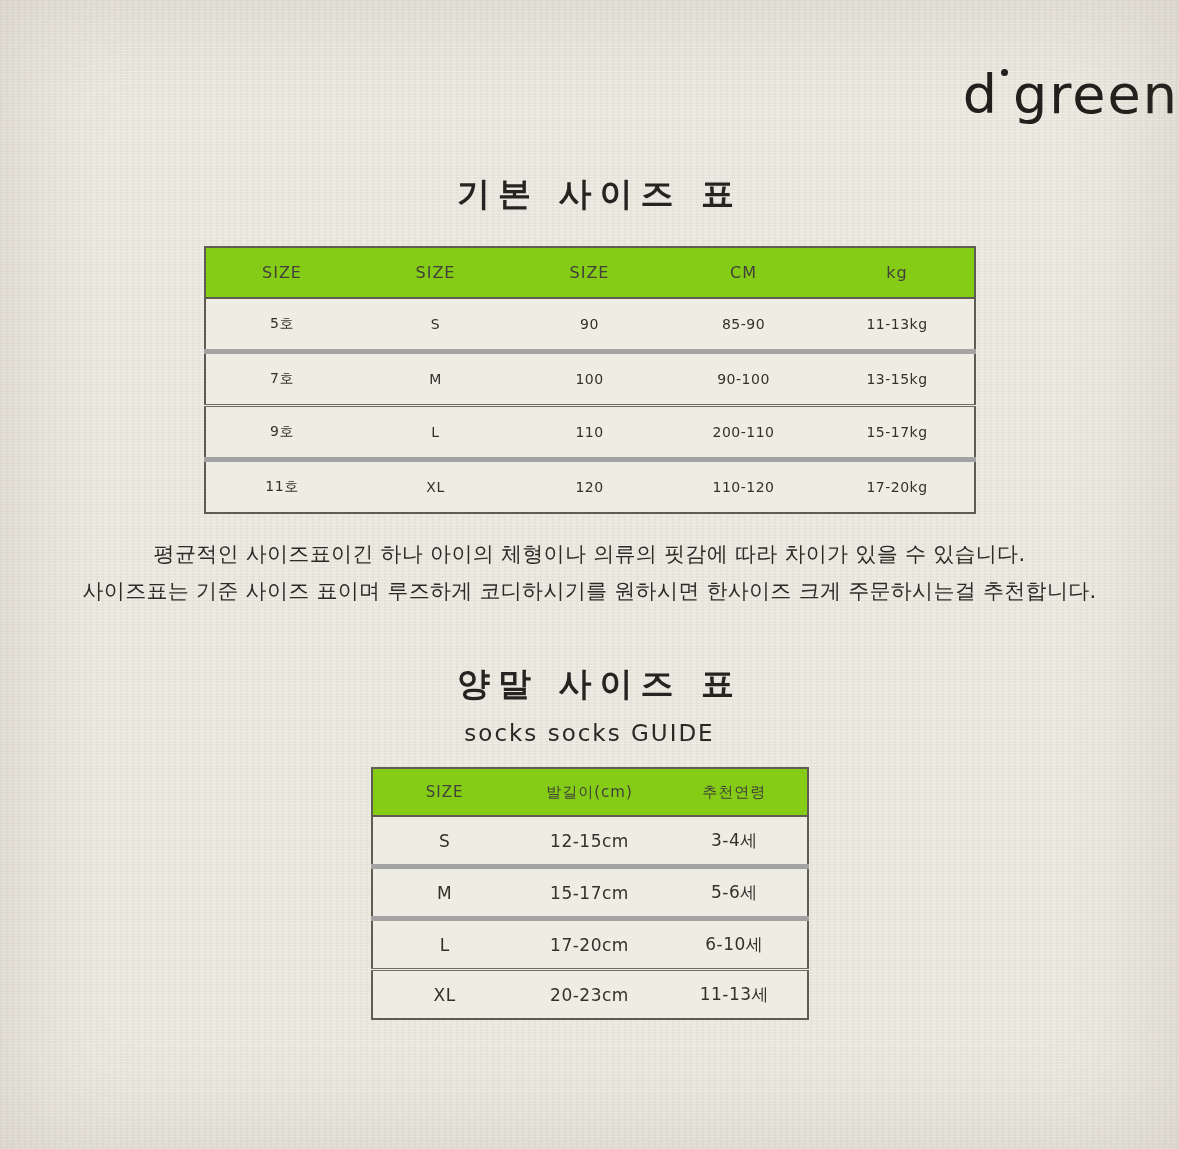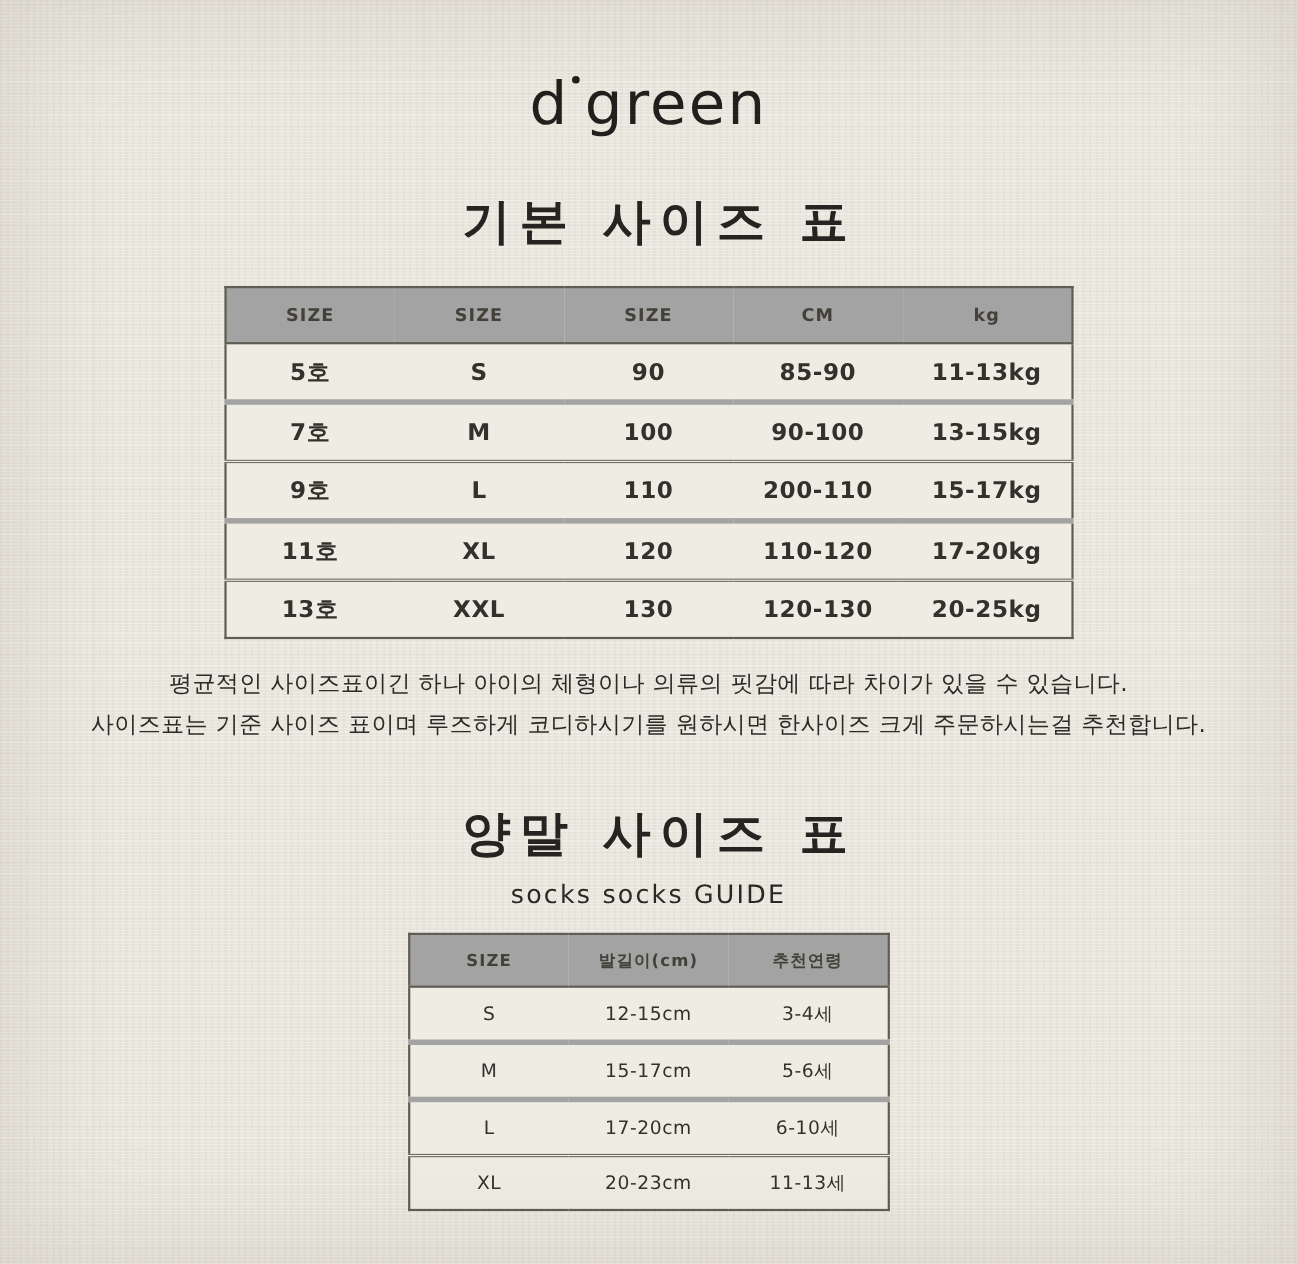--- a/index.html
+++ b/index.html
@@ -22,42 +22,42 @@
     content: "";
     position: absolute;
     inset: 0;
     pointer-events: none;
     box-shadow: inset 0 0 110px rgba(110,100,80,0.16);
   }
 
   
   .logo {
     padding-top: 68px;
-    text-align: center;
+    text-align: right;
     font-size: 54px;
     font-weight: 400;
     letter-spacing: 2px;
     color: #21201c;
     line-height: 1;
   }
   .logo-dot {
     display: inline-block;
     width: 7px;
     height: 7px;
     border-radius: 50%;
     background: #21201c;
     margin: 0 5px 0 2px;
     vertical-align: 37px;
   }
 
   
   .title-ko {
     margin: 50px 0 0;
     text-align: center;
-    font-size: 44px;
+    font-size: 33px;
     font-weight: 600;
     letter-spacing: 8px;
     color: #262420;
     padding-left: 20px;
   }
   .subtitle-en {
     margin: 13px 0 0;
     text-align: center;
     font-size: 23px;
     font-weight: 500;
@@ -69,34 +69,34 @@
   table.size-table {
     border-collapse: collapse;
     border: 2px solid #5f5c53;
     table-layout: fixed;
     background: #efece3;
   }
   .main-table { width: 772px; margin: 29px auto 0; }
   .socks-table { width: 438px; margin: 21px auto 0; }
 
   table.size-table th {
-    background: #a3a3a3;
-    font-weight: 700;
+    background: #84cc16;
+    font-weight: 400;
     color: #43413a;
     border-bottom: 2px solid #5f5c53;
   }
   .main-table th  { height: 47px; font-size: 16px; letter-spacing: 1px; }
   .socks-table th { height: 44px; font-size: 15px; letter-spacing: 1px; }
 
   table.size-table td {
     text-align: center;
     border-top: 5px solid #a3a3a3;
     color: #33312b;
   }
-  .main-table td  { height: 48px; font-size: 21px; letter-spacing: 0.5px; font-weight: bold; }
+  .main-table td  { height: 48px; font-size: 14px; letter-spacing: 0.5px; }
   .socks-table td { height: 45px; font-size: 17px; letter-spacing: 0.5px; }
   table.size-table tbody tr:first-child td { border-top: none; }
 
   
   .main-table  tbody tr:nth-child(3) td,
   .main-table  tbody tr:nth-child(5) td,
   .socks-table tbody tr:nth-child(4) td {
     border-top: 3px double #6f6c62;
   }
 
@@ -157,27 +157,20 @@
             <td>200-110</td>
             <td>15-17kg</td>
           </tr>
           <tr>
             <td>11호</td>
             <td>XL</td>
             <td>120</td>
             <td>110-120</td>
             <td>17-20kg</td>
           </tr>
-          <tr>
-            <td>13호</td>
-            <td>XXL</td>
-            <td>130</td>
-            <td>120-130</td>
-            <td>20-25kg</td>
-          </tr>
         </tbody>
       </table>
 
     <p class="note note-1">평균적인 사이즈표이긴 하나 아이의 체형이나 의류의 핏감에 따라 차이가 있을 수 있습니다.</p>
     <p class="note note-2">사이즈표는 기준 사이즈 표이며 루즈하게 코디하시기를 원하시면 한사이즈 크게 주문하시는걸 추천합니다.</p>
   </section>
 
   <section>
     <h1 class="title-ko socks-title">양말 사이즈 표</h1>
     <h2 class="subtitle-en">socks socks GUIDE</h2>

